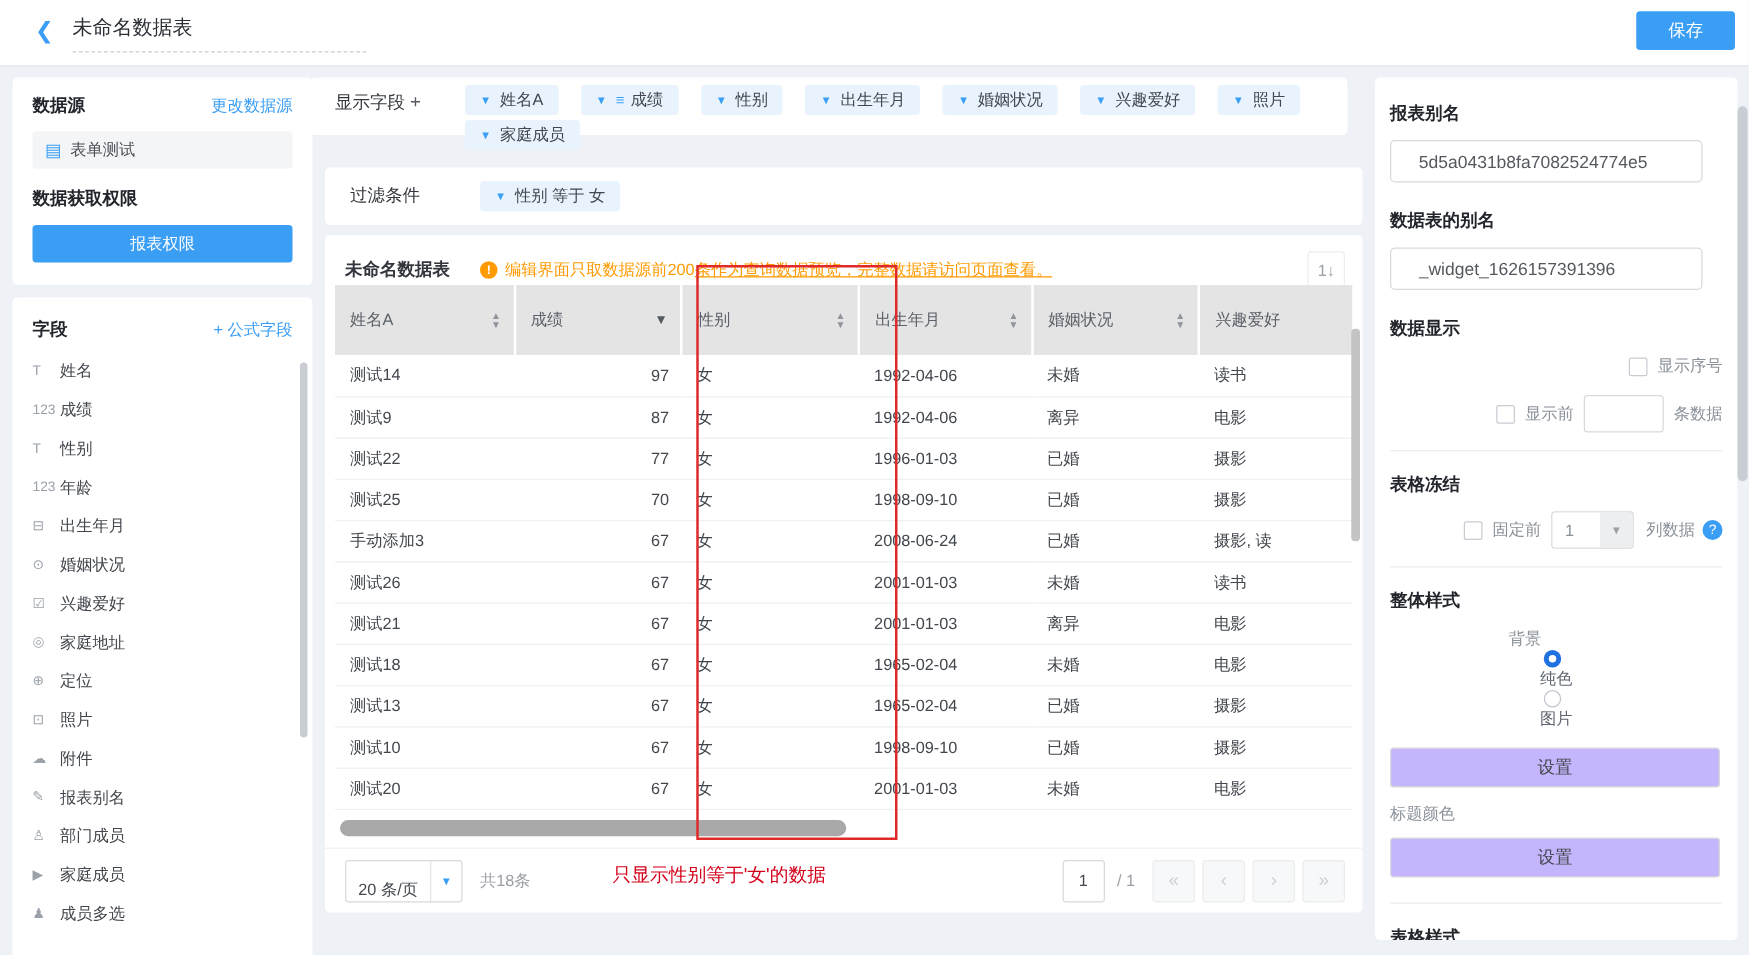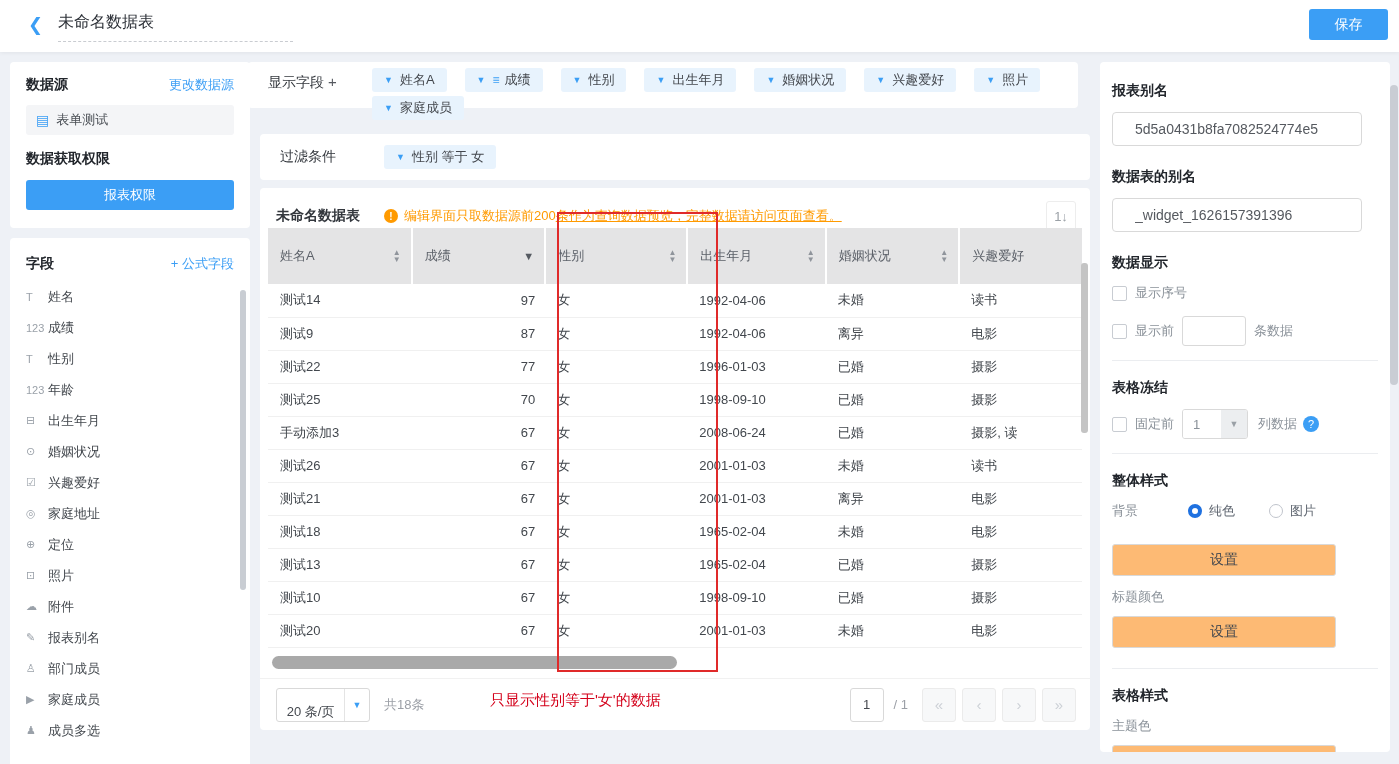--- a/index.html
+++ b/index.html
@@ -85,37 +85,37 @@
     color:#45494f; font-family:inherit; }
   .pof { font-size:13px; color:#9b9fa6; margin:0 8px 0 4px; }
   .navb { width:34px; height:34px; background:#f7f8f9; border:1px solid #ebebeb; border-radius:3px; color:#ccd0d6;
     font-size:15px; display:flex; align-items:center; justify-content:center; cursor:default; }
 
   
   .card-right { left:1100px; top:62px; width:290px; height:690px; padding:20px 12px 0 12px; overflow:hidden; }
   .r-title { font-size:14px; font-weight:bold; color:#22262c; margin-bottom:12px; }
   .r-input { width:250px; height:34px; border:1px solid #d9d9d9; border-radius:4px; padding:0 22px; font-size:14px;
     color:#55595f; font-family:inherit; margin-bottom:22px; }
-  .ck-row { display:flex; align-items:center; margin-bottom:14px; font-size:13px; color:#8a9199; }
+  .ck-row { display:flex; align-items:center; margin-bottom:14px; font-size:13px; color:#8a9199;justify-content:flex-end; }
   .ckbox { width:15px; height:15px; border:1px solid #c8ccd2; border-radius:2px; background:#fff; margin-right:8px; flex:none; cursor:pointer; }
   .mini-input { width:64px; height:30px; border:1px solid #d9d9d9; border-radius:3px; margin:0 8px; font-family:inherit;
     font-size:13px; padding:0 6px; color:#55595f; }
   .divider { height:1px; background:#ebedf0; margin:8px 0 18px; }
   .fsel { display:flex; height:30px; border:1px solid #d9d9d9; border-radius:3px; margin:0 10px 0 8px; overflow:hidden; cursor:pointer; }
   .fsel .fv { width:38px; background:#fff; display:flex; align-items:center; padding-left:10px; color:#8a9199; }
   .fsel .fc { width:26px; background:#eceef0; display:flex; align-items:center; justify-content:center; color:#9aa0a6; font-size:9px; }
   .help { width:16px; height:16px; border-radius:50%; background:#3b9ef5; color:#fff; font-size:11px; display:inline-flex;
     align-items:center; justify-content:center; margin-left:6px; cursor:pointer; }
-  .radio-row { display:flex; align-items:center; font-size:13px; color:#5f6670; margin-bottom:24px; }
+  .radio-row { display:flex; align-items:center; font-size:13px; color:#5f6670; margin-bottom:14px;flex-direction:column; }
   .radio-label { width:76px; color:#8a9199; }
   .rad { width:14px; height:14px; border-radius:50%; margin-right:7px; flex:none; cursor:pointer; }
   .rad.on { border:4px solid #1f71e0; background:#fff; }
   .rad.off { border:1px solid #c0c4cc; background:#fff; }
   .rspace { width:34px; }
-  .set-btn { width:224px; height:32px; background:#fdba74; border:1px solid #d9d9d9; border-radius:3px; font-size:14px;
+  .set-btn { width:264px; height:32px; background:#c4b5fd; border:1px solid #d9d9d9; border-radius:3px; font-size:14px;
     color:#45494f; cursor:pointer; font-family:inherit; margin-bottom:12px; }
   .sub-label { font-size:13px; color:#8a9199; margin-bottom:10px; }
 
   
   .red-rect { position:absolute; left:557px; top:212px; width:161px; height:460px; border:2px solid #e02a2a;
     z-index:20; pointer-events:none; }
   .red-note { position:absolute; left:490px; top:691px; z-index:20; color:#d4001a; font-size:15px; pointer-events:none; }
   .win-scroll { position:absolute; right:1px; top:85px; width:8px; height:300px; background:#c9cdd4; border-radius:4px; z-index:30; }
 </style>
 </head>

